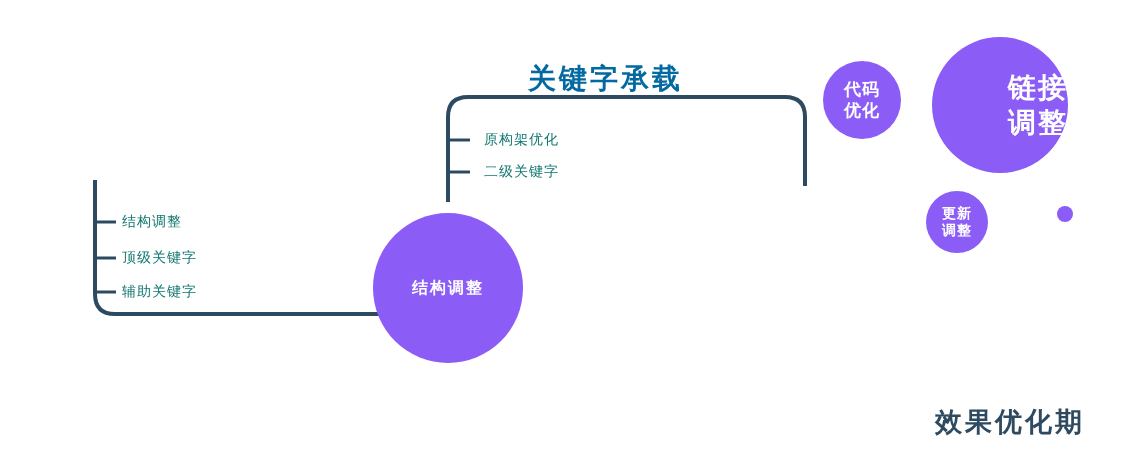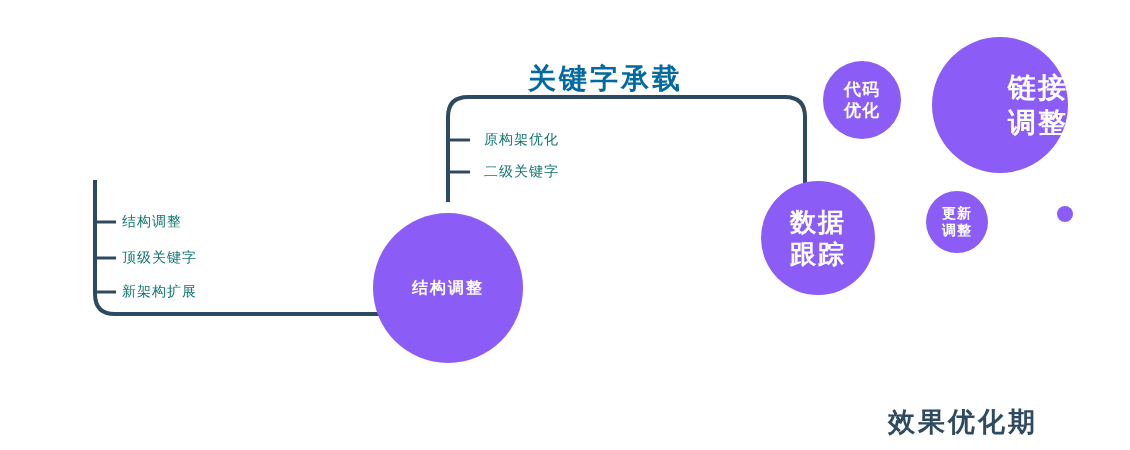--- a/index.html
+++ b/index.html
@@ -51,20 +51,21 @@
     transform: translateY(-50%);
     letter-spacing: 1px;
   }
   .footer-label {
     position: absolute;
     color: #2e4a60;
     font-size: 27px;
     font-weight: bold;
     letter-spacing: 3px;
     white-space: nowrap;
+    margin-left: 47px;
   }
 
   
   .node-traffic  { left: 25px;  top: 60px;  width: 140px; height: 140px; font-size: 25px; }
   .node-structure{ left: 373px; top: 213px; width: 150px; height: 150px; font-size: 16px; }
   .node-tracking { left: 761px; top: 181px; width: 114px; height: 114px; font-size: 26px; }
   .node-code     { left: 823px; top: 61px;  width: 78px;  height: 78px;  font-size: 17px; letter-spacing: 1px; }
   .node-link     { left: 932px; top: 37px;  width: 136px; height: 136px; font-size: 28px; align-items: flex-end; }
   .node-update   { left: 926px; top: 191px; width: 62px;  height: 62px;  font-size: 14px; letter-spacing: 1px; }
   .node-report   { left: 929px; top: 256px; width: 112px; height: 112px; font-size: 28px; }
@@ -98,24 +99,20 @@
 
     <path d="M 448 140 L 470 140" fill="none" stroke="#2e4a60" stroke-width="3"></path>
     <path d="M 448 172 L 470 172" fill="none" stroke="#2e4a60" stroke-width="3"></path>
   </svg>
 
 
   <div class="node node-structure">
     <span>结构调整</span>
   </div>
 
-  <div class="node node-tracking">
-    <span>数据</span>
-    <span>跟踪</span>
-  </div>
 
   <div class="node node-code">
     <span>代码</span>
     <span>优化</span>
   </div>
 
   <div class="node node-link">
     <span>链接</span>
     <span>调整</span>
   </div>
@@ -125,20 +122,20 @@
     <span>调整</span>
   </div>
 
 
   <div class="node node-dot"></div>
 
   <div class="edge-label label-keyword">关键字承载</div>
 
   <div class="branch-label bl-0">结构调整</div>
   <div class="branch-label bl-1">顶级关键字</div>
-  <div class="branch-label bl-2">新架构扩展</div>
+  <div class="branch-label bl-2">辅助关键字</div>
 
   <div class="branch-label bt-0">原构架优化</div>
   <div class="branch-label bt-1">二级关键字</div>
 
   <div class="footer-label">效果优化期</div>
 
 </div>
 
 </body></html>

